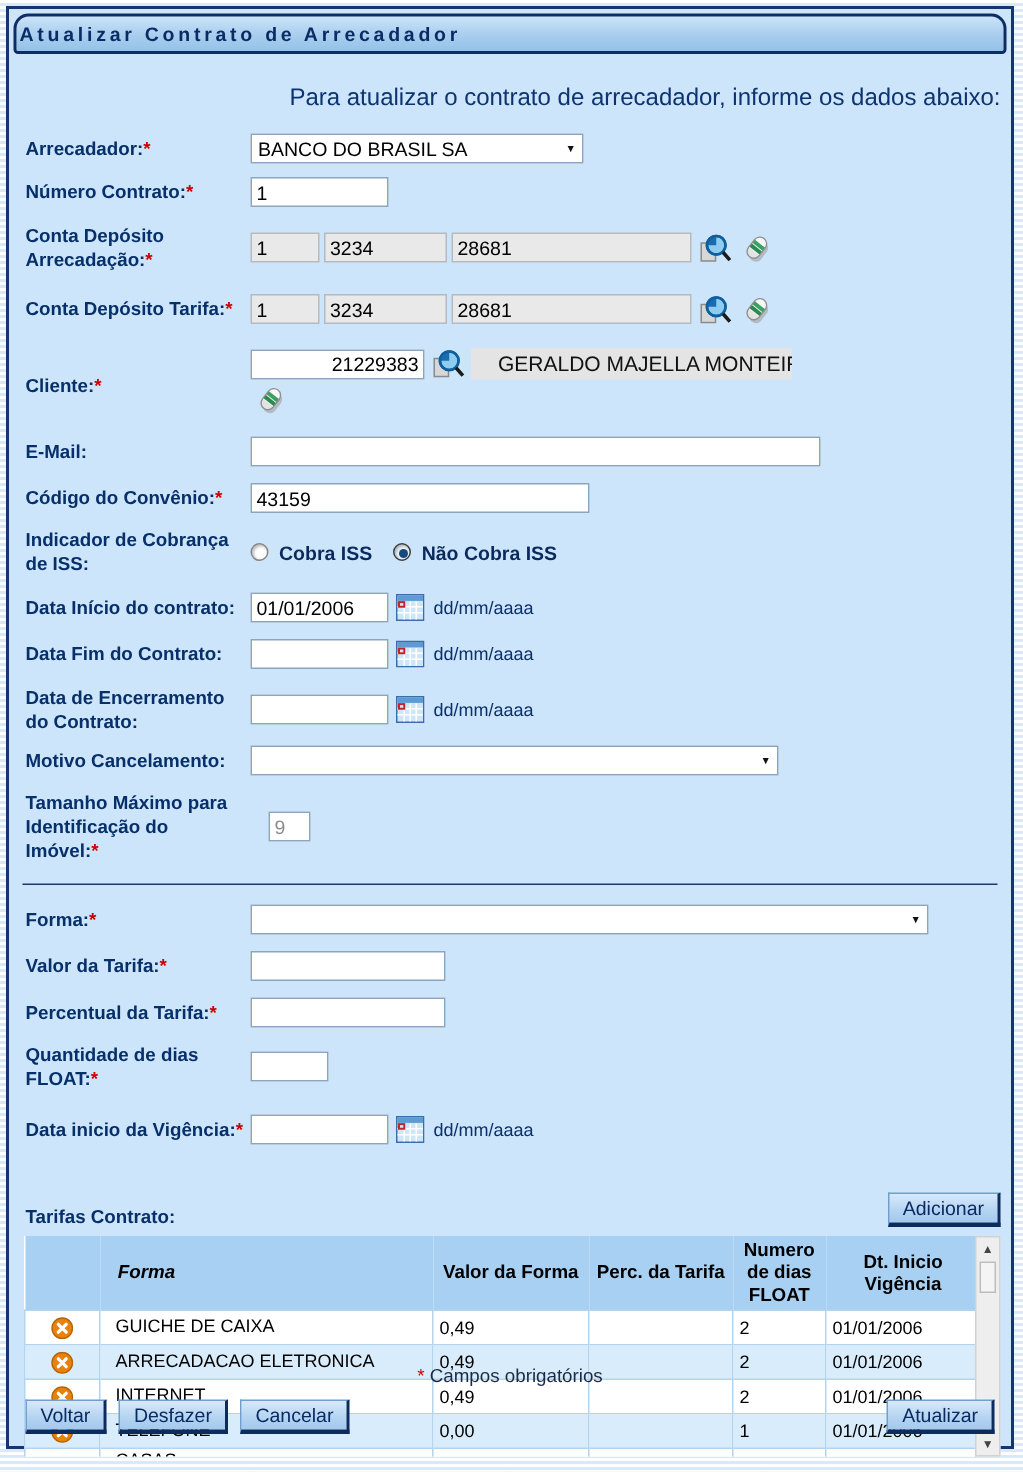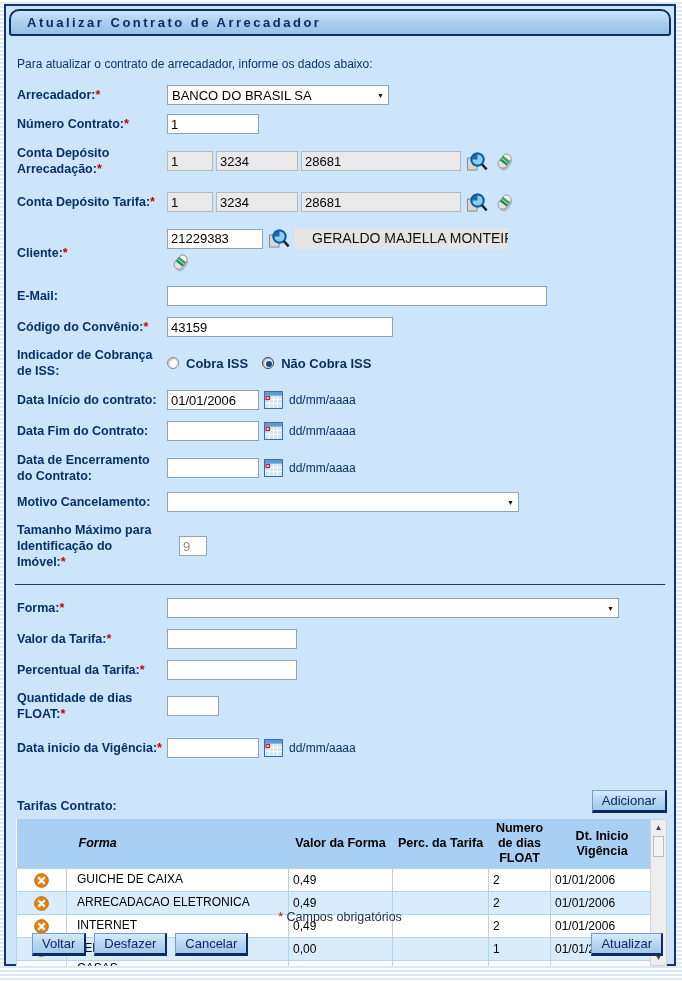--- a/index.html
+++ b/index.html
@@ -11,24 +11,24 @@
   }
   .panel {
     position:absolute; left:4px; top:4px; width:672px; height:962px;
     background:#cde5fa; border:2px solid #14356e;
   }
   .titlebar {
     margin:3px; height:27px; line-height:24px;
     background:linear-gradient(180deg,#cbe3f8 0%,#a8cdee 55%,#95c2e8 100%);
     border:2px solid #0e2e63; border-radius:10px 10px 3px 3px;
     color:#0a2c66; font-size:13px; font-weight:bold; letter-spacing:2.5px;
-    padding-left:16px;
+    padding-left:2px;
   }
   .content { padding:0 7px; position:relative; }
-  .intro { margin:21px 0 13px 4px; font-size:12px; color:#0e3470; }
+  .intro { margin:21px 0 13px 4px; font-size:16px; color:#0e3470;text-align:right; }
   .frow { display:flex; align-items:center; margin:0 0 7px 4px; min-height:22px; }
   .flabel { flex:0 0 150px; width:150px; font-size:12.5px; font-weight:bold; color:#07306b; line-height:1.28; padding-right:4px; }
   .fval { display:flex; align-items:center; }
   .req { color:#cc0000; }
   .txt {
     height:20px; border:1px solid #8aa5bd; background:#fff; color:#000;
     font-size:13px; font-family:inherit; padding:1px 3px; margin:0;
   }
   .dis { background:#e9e9e9; border-color:#b2bac2; }
   .gtxt { color:#8c8c8c; }
@@ -80,21 +80,21 @@
   .ico15 { width:15px; height:15px; }
   .c-del { text-align:center; }
   .tscroll {
     width:17px; height:147px; background:#eeeeee; border:1px solid #d2d2d2;
     display:flex; flex-direction:column; font-size:8px; color:#444;
   }
   .sarrow { height:15px; text-align:center; line-height:15px; cursor:pointer; user-select:none; }
   .sthumb { margin:1px 2px 0 2px; height:21px; background:#f4f4f4; border:1px solid #bdbdbd; cursor:pointer; }
   .sspacer { flex:1; }
   .footer-note { position:absolute; left:0; right:0; bottom:40px; text-align:center; font-size:12.5px; color:#1a2a46; }
-  .btnbar { position:absolute; left:26px; right:11px; bottom:8px; display:flex; gap:8px; }
+  .btnbar { position:absolute; left:11px; right:11px; bottom:8px; display:flex; gap:8px; }
   .btn-atualizar { margin-left:auto; }
   .ml3 { margin-left:3px; }
 </style>
 </head>
 <body>
 
 <svg width="0" height="0" style="position:absolute">
   <defs>
     <symbol id="ico-search" viewBox="0 0 22 21">
       <rect x="1.5" y="7" width="9.5" height="12" fill="#d7d7d7" stroke="#8a8a8a" stroke-width="1"></rect>
@@ -197,21 +197,21 @@
               <use href="#ico-eraser"></use>
             </svg>
           </button>
       </div>
     </div>
 
     <div class="frow" style="min-height:46px;margin-bottom:8px">
       <div class="flabel"><span>Cliente:</span><span class="req">*</span></div>
       <div>
         <div style="display:flex;align-items:center">
-          <input class="txt" style="width: 96px;" value="21229383">
+          <input class="txt" style="width: 116px; text-align: right;" value="21229383">
           <button class="icobtn">
               <svg class="ico">
                 <use href="#ico-search"></use>
               </svg>
             </button>
           <span class="namebox">GERALDO MAJELLA MONTEIR</span>
         </div>
         <div style="margin-top:3px">
           <button class="icobtn" style="margin-left:2px">
               <svg class="ico">

